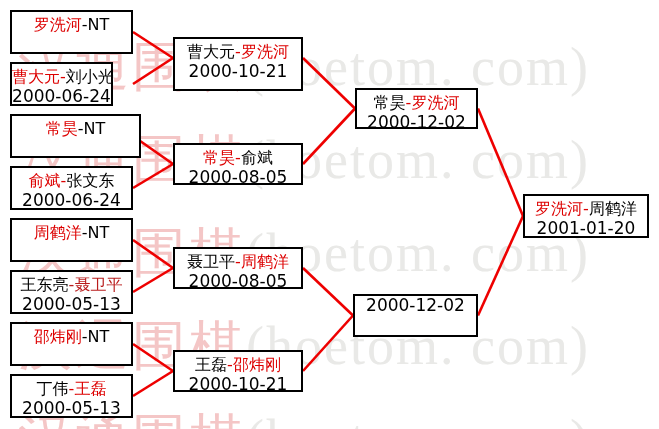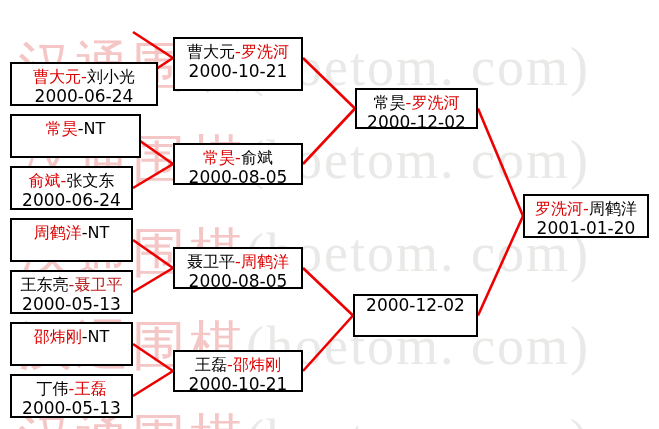--- a/index.html
+++ b/index.html
@@ -63,21 +63,25 @@
       <line x1="133" y1="344" x2="173" y2="371" stroke="#ee0000" stroke-width="2.6"></line>
       <line x1="133" y1="396" x2="173" y2="371" stroke="#ee0000" stroke-width="2.6"></line>
       <line x1="303" y1="58" x2="355" y2="108.5" stroke="#ee0000" stroke-width="2.6"></line>
       <line x1="303" y1="164" x2="355" y2="108.5" stroke="#ee0000" stroke-width="2.6"></line>
       <line x1="303" y1="268" x2="353" y2="315.5" stroke="#ee0000" stroke-width="2.6"></line>
       <line x1="303" y1="371" x2="353" y2="315.5" stroke="#ee0000" stroke-width="2.6"></line>
       <line x1="478" y1="108.5" x2="523" y2="216" stroke="#ee0000" stroke-width="2.6"></line>
       <line x1="478" y1="315.5" x2="523" y2="216" stroke="#ee0000" stroke-width="2.6"></line>
     </svg>
   <div id="boxes">
-      <div class="box" style="left: 10px; top: 62px; width: 148px; height: 44px; border-color: rgb(0, 0, 0);">
+      <div class="box" style="left: 10px; top: 10px; width: 123px; height: 44px; border-color: rgb(0, 0, 0);">
+        <div class="l1"><span style="color: rgb(221, 0, 0);">罗洗河</span><span style="color: rgb(0, 0, 0);">-NT</span></div>
+        <div class="l2" style="color: rgb(0, 0, 0);"></div>
+      </div>
+      <div class="box" style="left: 10px; top: 62px; width: 103px; height: 44px; border-color: rgb(0, 0, 0);">
         <div class="l1"><span style="color: rgb(221, 0, 0);">曹大元-</span><span style="color: rgb(0, 0, 0);">刘小光</span></div>
         <div class="l2" style="color: rgb(0, 0, 0);">2000-06-24</div>
       </div>
       <div class="box" style="left: 10px; top: 114px; width: 131px; height: 44px; border-color: rgb(0, 0, 0);">
         <div class="l1"><span style="color: rgb(221, 0, 0);">常昊</span><span style="color: rgb(0, 0, 0);">-NT</span></div>
         <div class="l2" style="color: rgb(0, 0, 0);"></div>
       </div>
       <div class="box" style="left: 10px; top: 166px; width: 123px; height: 44px; border-color: rgb(0, 0, 0);">
         <div class="l1"><span style="color: rgb(221, 0, 0);">俞斌-</span><span style="color: #000000;">张文东</span></div>
         <div class="l2" style="color: rgb(0, 0, 0);">2000-06-24</div>

